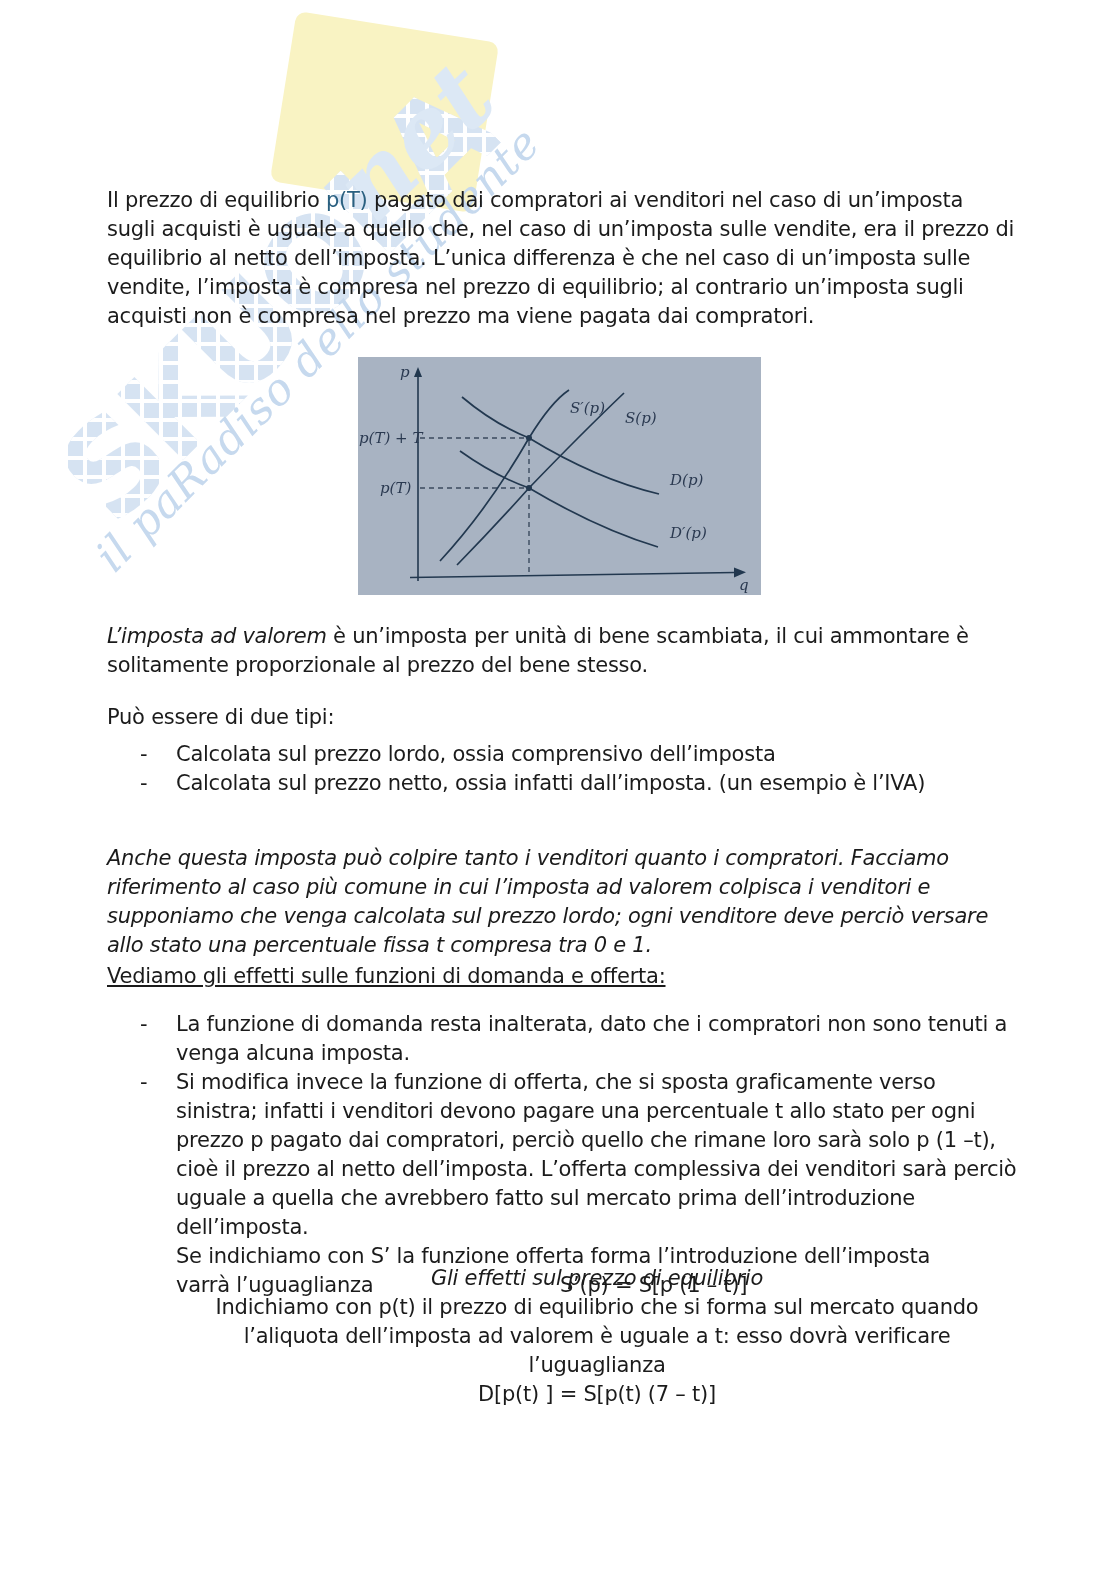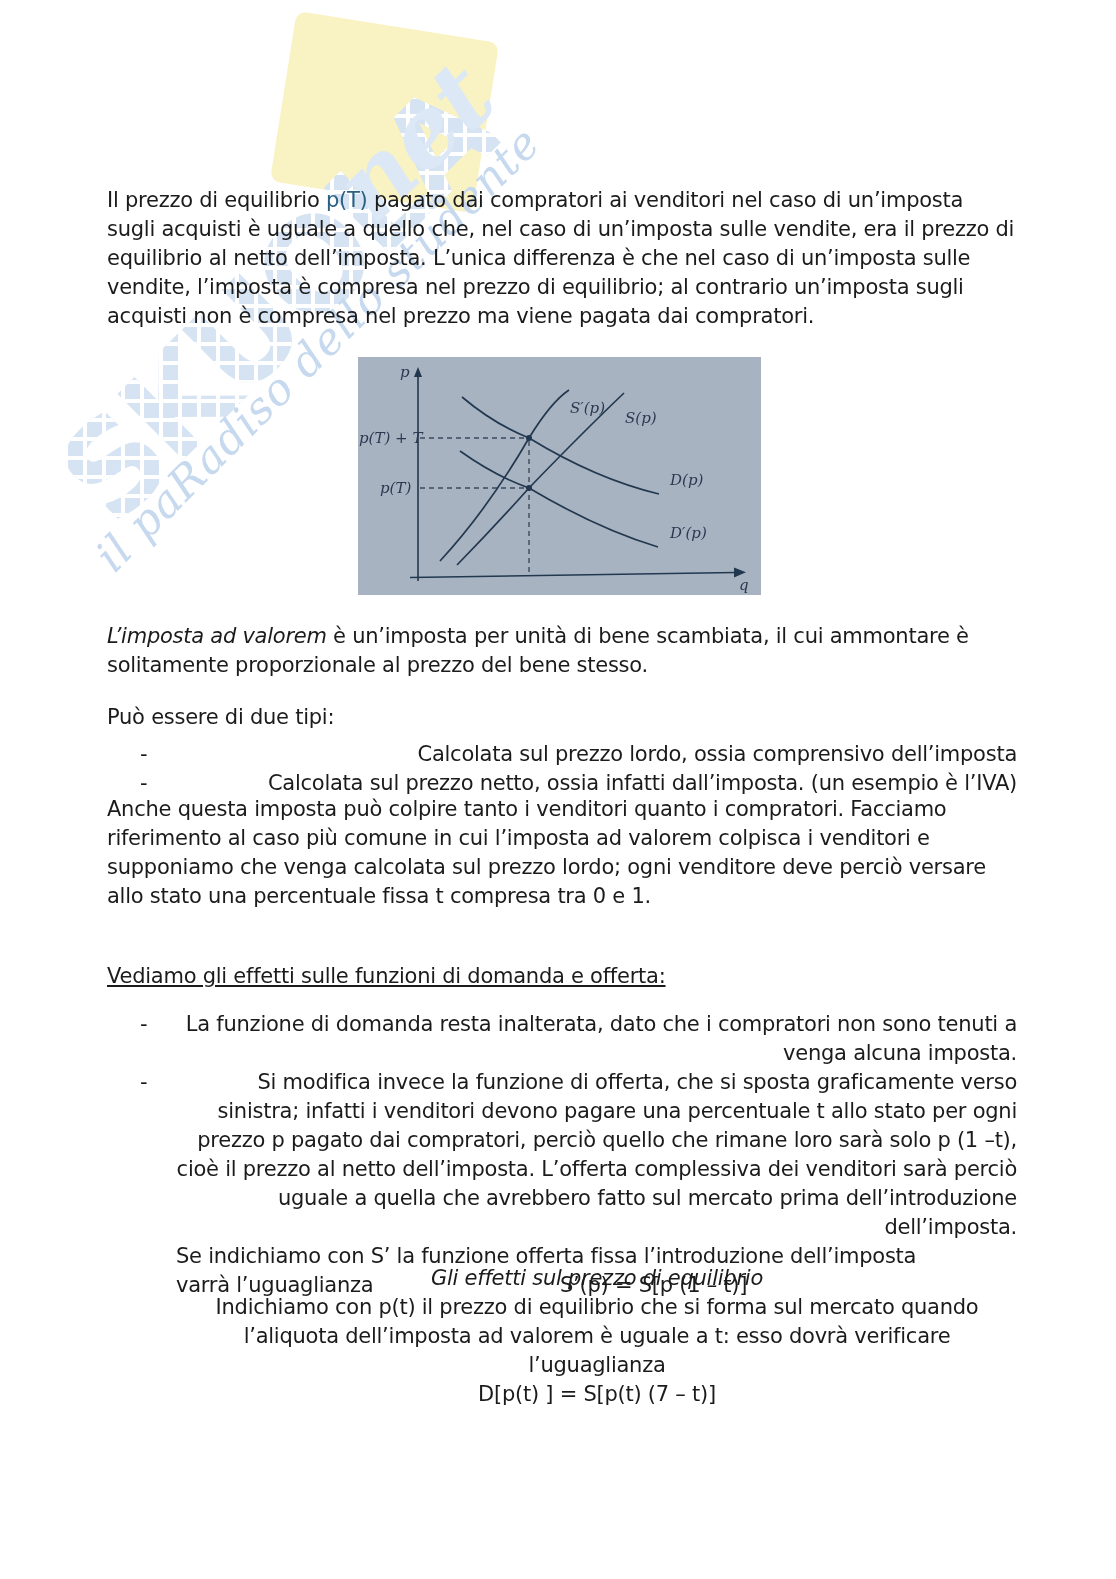--- a/index.html
+++ b/index.html
@@ -33,21 +33,21 @@
     position:absolute;left:88px;top:548px;transform:rotate(-45deg);transform-origin:0 0;
     font-family:"DejaVu Serif","Liberation Serif",serif;font-style:italic;
     font-size:44px;line-height:1;color:#c6d9ee;letter-spacing:1px;white-space:nowrap;
   }
   
   .blk{position:absolute;left:107px;width:910px;z-index:1;}
   .hl{color:#2a6080;}
   .it{font-style:italic;}
   .li{display:flex;}
   .li .dash{flex:0 0 69px;padding-left:33px;box-sizing:border-box;}
-  .li .txt{flex:1;text-align:right;}
+  .li .txt{flex:1;}
   .cont-line{padding-left:69px;}
   .eq{position:relative;padding-left:69px;}
   .eq .formula{position:absolute;left:453px;top:0;white-space:nowrap;}
   .closing{text-align:center;padding-left:70px;box-sizing:border-box;}
   
   .figure{position:absolute;left:358px;top:357px;width:403px;height:238px;z-index:1;}
   .figure svg{display:block;}
   .fig-label{
     font-family:"DejaVu Serif","Liberation Serif",serif;font-style:italic;
     font-size:15px;fill:#2a3950;letter-spacing:0;
@@ -107,34 +107,34 @@
     <div class="li">
       <span class="dash">-</span>
       <span class="txt">Calcolata sul prezzo lordo, ossia comprensivo dell’imposta</span>
     </div>
     <div class="li">
       <span class="dash">-</span>
       <span class="txt">Calcolata sul prezzo netto, ossia infatti dall’imposta. (un esempio è l’IVA)</span>
     </div>
   </div>
 
-  <p class="blk" style="top:795px;margin:0;">Anche questa imposta può colpire tanto i venditori quanto i compratori. Facciamo riferimento al caso più comune in cui l’imposta ad valorem colpisca i venditori e supponiamo che venga calcolata sul prezzo lordo;  ogni venditore deve perciò versare allo stato una percentuale fissa t compresa tra 0 e 1.</p>
+  <p class="blk" style="top:844px;margin:0;font-style:italic;">Anche questa imposta può colpire tanto i venditori quanto i compratori. Facciamo riferimento al caso più comune in cui l’imposta ad valorem colpisca i venditori e supponiamo che venga calcolata sul prezzo lordo;  ogni venditore deve perciò versare allo stato una percentuale fissa t compresa tra 0 e 1.</p>
 
   <p class="blk" style="top:962px;margin:0;text-decoration:underline;">Vediamo gli effetti sulle funzioni di domanda e offerta:</p>
 
   <div class="blk" style="top:1010px;">
     <div class="li">
       <span class="dash">-</span>
       <span class="txt">La funzione di domanda resta inalterata, dato che i compratori non sono tenuti a venga alcuna imposta.</span>
     </div>
     <div class="li">
       <span class="dash">-</span>
       <span class="txt">Si modifica invece la funzione di offerta, che si sposta graficamente verso sinistra; infatti i venditori devono pagare una percentuale t allo stato per ogni prezzo p pagato dai compratori, perciò quello che rimane loro sarà solo p (1 –t), cioè il prezzo al netto dell’imposta. L’offerta complessiva dei venditori sarà perciò uguale a quella che avrebbero fatto sul mercato prima dell’introduzione dell’imposta.</span>
     </div>
-    <div class="cont-line">Se indichiamo con S’ la funzione offerta fissa l’introduzione dell’imposta</div>
+    <div class="cont-line">Se indichiamo con S’ la funzione offerta forma l’introduzione dell’imposta</div>
     <div class="eq">
       <span>varrà l’uguaglianza</span>
       <span class="formula">S’(p) = S[p (1 – t)]</span>
     </div>
   </div>
 
   <div class="blk closing" style="top:1264px;">
     <div class="it">Gli effetti sul prezzo di equilibrio</div>
     <div>Indichiamo con p(t) il prezzo di equilibrio che si forma sul mercato quando l’aliquota dell’imposta ad valorem è uguale a t: esso dovrà verificare l’uguaglianza</div>
     <div>D[p(t) ] = S[p(t) (7 – t)]</div>

